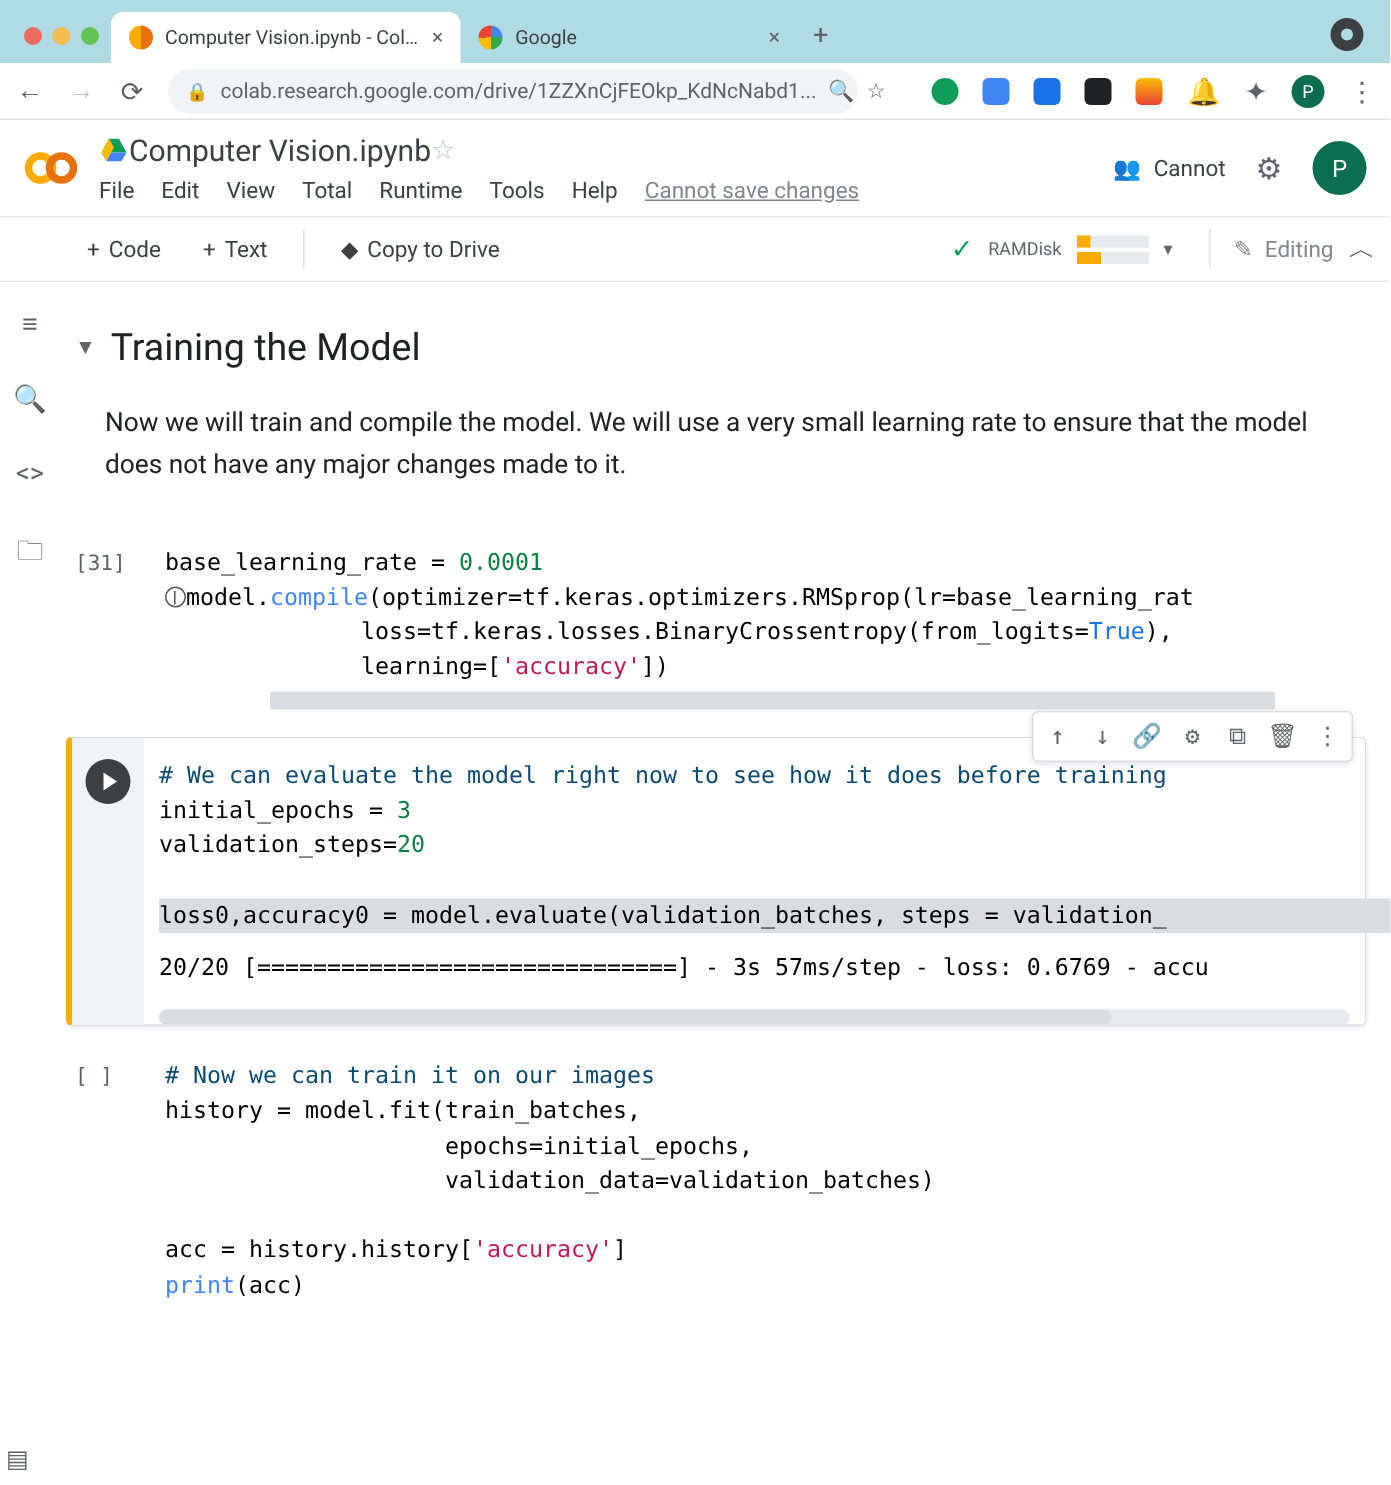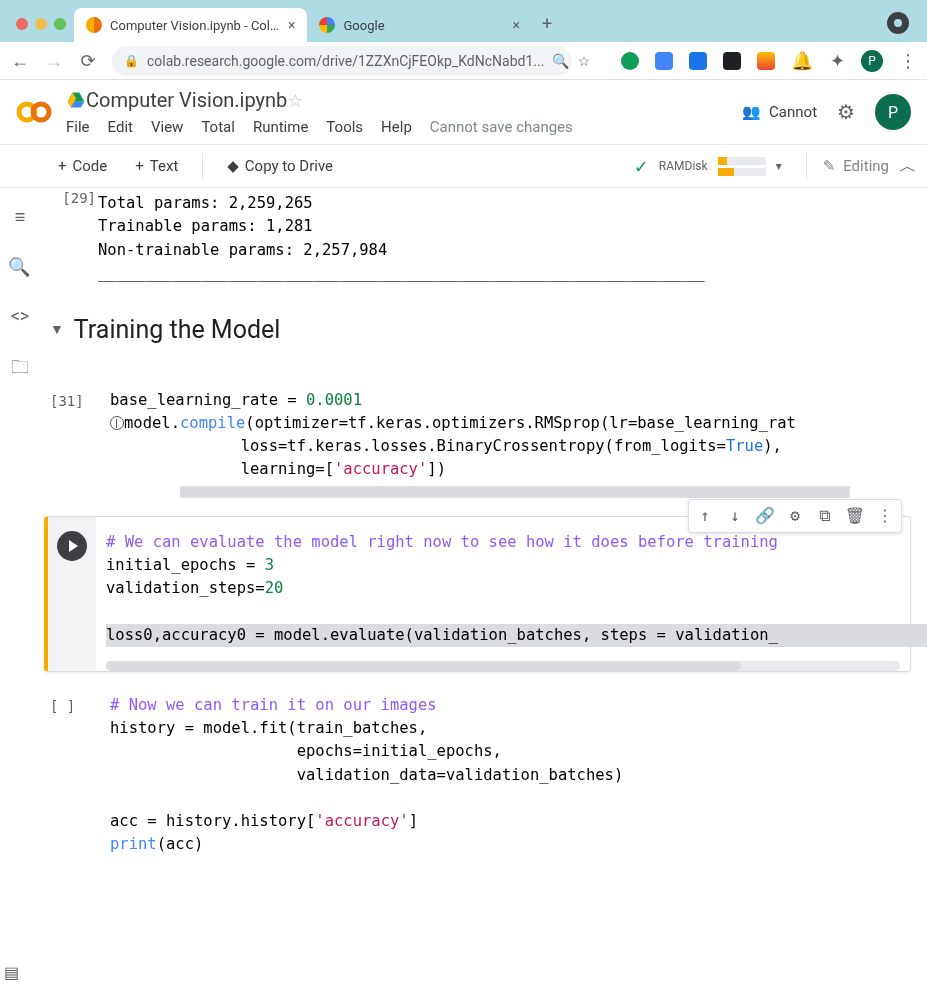--- a/index.html
+++ b/index.html
@@ -37,21 +37,21 @@
   .colab-header{display:flex;align-items:center;padding:8px 16px;gap:14px;}
   .colab-logo{width:36px;height:36px;}
   .colab-logo svg{width:36px;height:36px;}
   .title-stack{display:flex;flex-direction:column;gap:2px;}
   .title-row{display:flex;align-items:center;}
   .drive-icon{width:20px;height:20px;}
   .nb-title{font-size:20px;color:#3c4043;}
   .star{color:#bdc1c6;font-size:18px;cursor:pointer;}
   .menu-row{display:flex;gap:18px;font-size:15px;color:#3c4043;margin-top:4px;}
   .menu-item{cursor:pointer;}
-  .cannot-save{color:#80868b;text-align:center;}
+  .cannot-save{color:#80868b;text-decoration:underline;text-align:center;}
   .header-right{margin-left:auto;display:flex;align-items:center;gap:20px;}
   .share{display:flex;align-items:center;gap:8px;color:#3c4043;font-size:15px;cursor:pointer;}
   .gear{font-size:20px;color:#5f6368;cursor:pointer;}
   .avatar-lg{width:36px;height:36px;border-radius:50%;background:#0b6e4f;color:#fff;font-size:16px;display:flex;align-items:center;justify-content:center;}
 
   
   .toolbar{display:flex;align-items:center;padding:6px 10px 6px 48px;gap:8px;border-top:1px solid #e8eaed;border-bottom:1px solid #e8eaed;}
   .tb-btn{display:flex;align-items:center;gap:6px;padding:6px 10px;font-size:15px;color:#3c4043;cursor:pointer;border-radius:4px;}
   .tb-sep{width:1px;height:26px;background:#e0e0e0;margin:0 6px;}
   .tb-right{margin-left:auto;display:flex;align-items:center;gap:10px;}
@@ -76,21 +76,21 @@
   .out-row{position:relative;}
 
   .section-head{display:flex;align-items:center;gap:10px;padding:26px 0 10px 10px;}
   .disclose{color:#5f6368;cursor:pointer;font-size:14px;}
   .h2{font-size:25px;color:#202124;font-weight:400;}
   .body-text{font-size:17.5px;color:#202124;line-height:1.6;padding:6px 20px 10px 30px;}
 
   .code-cell{position:relative;padding:2px 0 2px 70px;}
   .code-cell .exec{position:absolute;left:10px;top:4px;font-size:14px;color:#5f6368;}
   .code-cell pre{white-space:pre;overflow:hidden;}
-  .tok-num{color:#0b8043;} .tok-fn{color:#4285f4;} .tok-str{color:#be185d;} .tok-cmt{color:#8b5cf6;} .tok-bool{color:#1a73e8;}
+  .tok-num{color:#0b8043;} .tok-fn{color:#4285f4;} .tok-str{color:#be185d;} .tok-cmt{color:#0c4a6e;} .tok-bool{color:#1a73e8;}
   .hscroll{height:12px;background:#dadce0;margin:4px 0 2px 70px;border-radius:2px;}
 
   .active-cell{border:1px solid #dadce0;border-left:4px solid #f9ab00;border-radius:4px;margin:14px 8px 8px 4px;position:relative;box-shadow:0 1px 3px rgba(0,0,0,.08);}
   .cell-toolbar{position:absolute;top:-18px;right:8px;background:#fff;border:1px solid #dadce0;border-radius:4px;display:flex;padding:2px;gap:2px;box-shadow:0 1px 4px rgba(0,0,0,.12);}
   .ct-btn{width:28px;height:28px;display:flex;align-items:center;justify-content:center;color:#5f6368;cursor:pointer;border-radius:4px;font-size:16px;}
   .run-gutter{position:absolute;left:0;top:0;bottom:0;width:48px;background:#f1f3f4;display:flex;align-items:flex-start;justify-content:center;padding-top:14px;}
   .run-btn{width:30px;height:30px;border-radius:50%;background:#3c4043;display:flex;align-items:center;justify-content:center;cursor:pointer;}
   .run-btn::after{content:'';border-left:9px solid #fff;border-top:6px solid transparent;border-bottom:6px solid transparent;margin-left:2px;}
   .active-code{padding:14px 10px 8px 58px;}
   .active-output{padding:4px 10px 10px 58px;white-space:pre;color:#000;}
@@ -232,32 +232,26 @@
   <div class="left-rail">
     <span>≡</span>
     <span>🔍</span>
     <span>&lt;&gt;</span>
     <span>🗀</span>
     <span class="bottom-rail">▤</span>
   </div>
 
   <div class="content mono">
 
-    <div class="out-row">
-      <span class="exec-count">[29]</span>
-      <div class="cell-output"><span>Total params: 2,259,265</span>
-<span>Trainable params: 1,281</span>
-<span>Non-trainable params: 2,257,984</span>
-<span>_________________________________________________________________</span></div>
-    </div>
 
     <div class="section-head" style="font-family:-apple-system,Roboto,sans-serif;">
       <span class="disclose">▼</span>
       <span class="h2">Training the Model</span>
     </div>
+    <div class="body-text" style="font-family:-apple-system,Roboto,sans-serif;">Now we will train and compile the model. We will use a very small learning rate to ensure that the model does not have any major changes made to it.</div>
 
     <div class="code-cell" style="margin-top:28px;">
       <span class="exec">[31]</span>
       <pre><span>base_learning_rate = </span><span class="tok-num">0.0001</span>
 <span class="cursor-dot"></span><span>model.</span><span class="tok-fn">compile</span><span>(optimizer=tf.keras.optimizers.RMSprop(lr=base_learning_rat</span>
 <span>              loss=tf.keras.losses.BinaryCrossentropy(from_logits=</span><span class="tok-bool">True</span><span>),</span>
 <span>              learning=[</span><span class="tok-str">'accuracy'</span><span>])</span></pre>
       <div class="hscroll" style="width:670px;"></div>
     </div>
 
@@ -272,20 +266,21 @@
         <span class="ct-btn">⋮</span>
       </div>
       <div class="run-gutter">
         <div class="run-btn"></div>
       </div>
       <pre class="active-code"><span class="tok-cmt"># We can evaluate the model right now to see how it does before training</span>
 <span>initial_epochs = </span><span class="tok-num">3</span>
 <span>validation_steps=</span><span class="tok-num">20</span>
 <span></span>
 <span class="sel-line">loss0,accuracy0 = model.evaluate(validation_batches, steps = validation_</span></pre>
+      <div class="active-output">20/20 [==============================] - 3s 57ms/step - loss: 0.6769 - accu</div>
       <div class="hscroll2"></div>
     </div>
 
     <div class="code-cell" style="margin-top:20px;">
       <span class="exec">[ ]</span>
       <pre><span class="tok-cmt"># Now we can train it on our images</span>
 <span>history = model.fit(train_batches,</span>
 <span>                    epochs=initial_epochs,</span>
 <span>                    validation_data=validation_batches)</span>
 <span></span>

